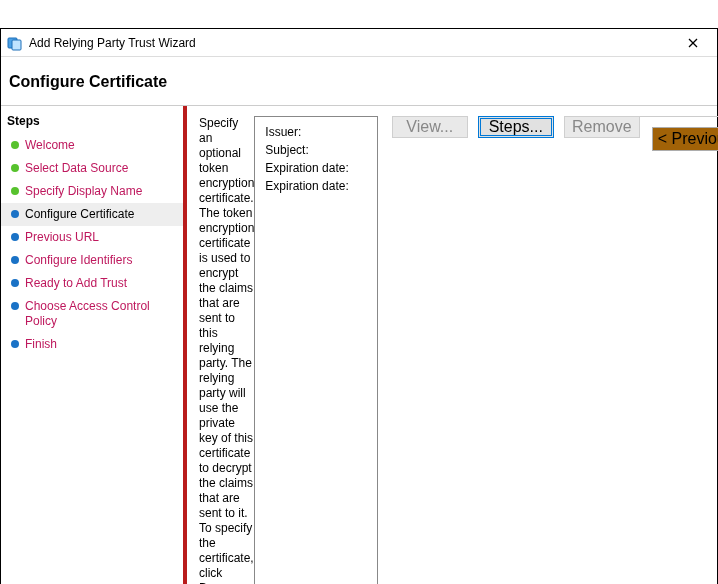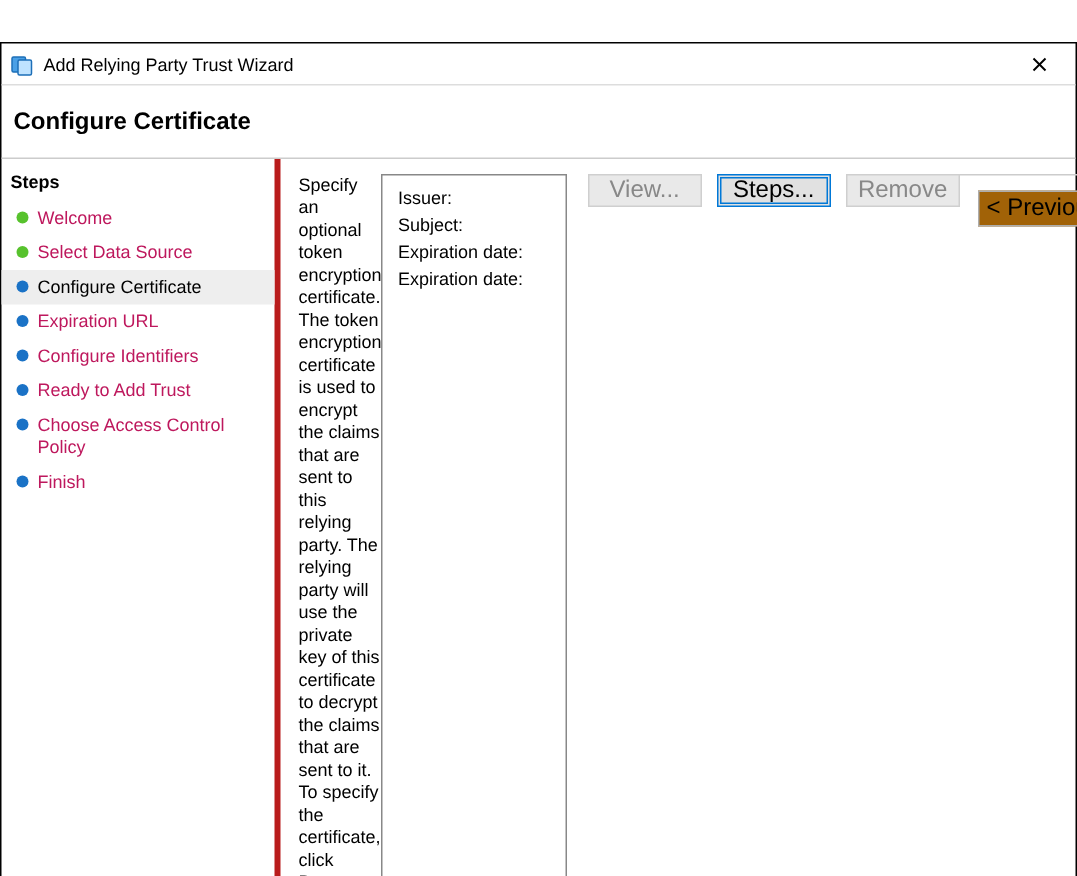--- a/index.html
+++ b/index.html
@@ -184,27 +184,31 @@
       <div class="sidebar-title">Steps</div>
 
       <div class="step">
         <span class="bullet done"></span>
         <span class="label">Welcome</span>
       </div>
       <div class="step">
         <span class="bullet done"></span>
         <span class="label">Select Data Source</span>
       </div>
+      <div class="step">
+        <span class="bullet done"></span>
+        <span class="label">Specify Display Name</span>
+      </div>
       <div class="step selected">
         <span class="bullet pending"></span>
         <span class="label">Configure Certificate</span>
       </div>
       <div class="step">
         <span class="bullet pending"></span>
-        <span class="label">Expiration URL</span>
+        <span class="label">Previous URL</span>
       </div>
       <div class="step">
         <span class="bullet pending"></span>
         <span class="label">Configure Identifiers</span>
       </div>
       <div class="step">
         <span class="bullet pending"></span>
         <span class="label">Ready to Add Trust</span>
       </div>
       <div class="step">

